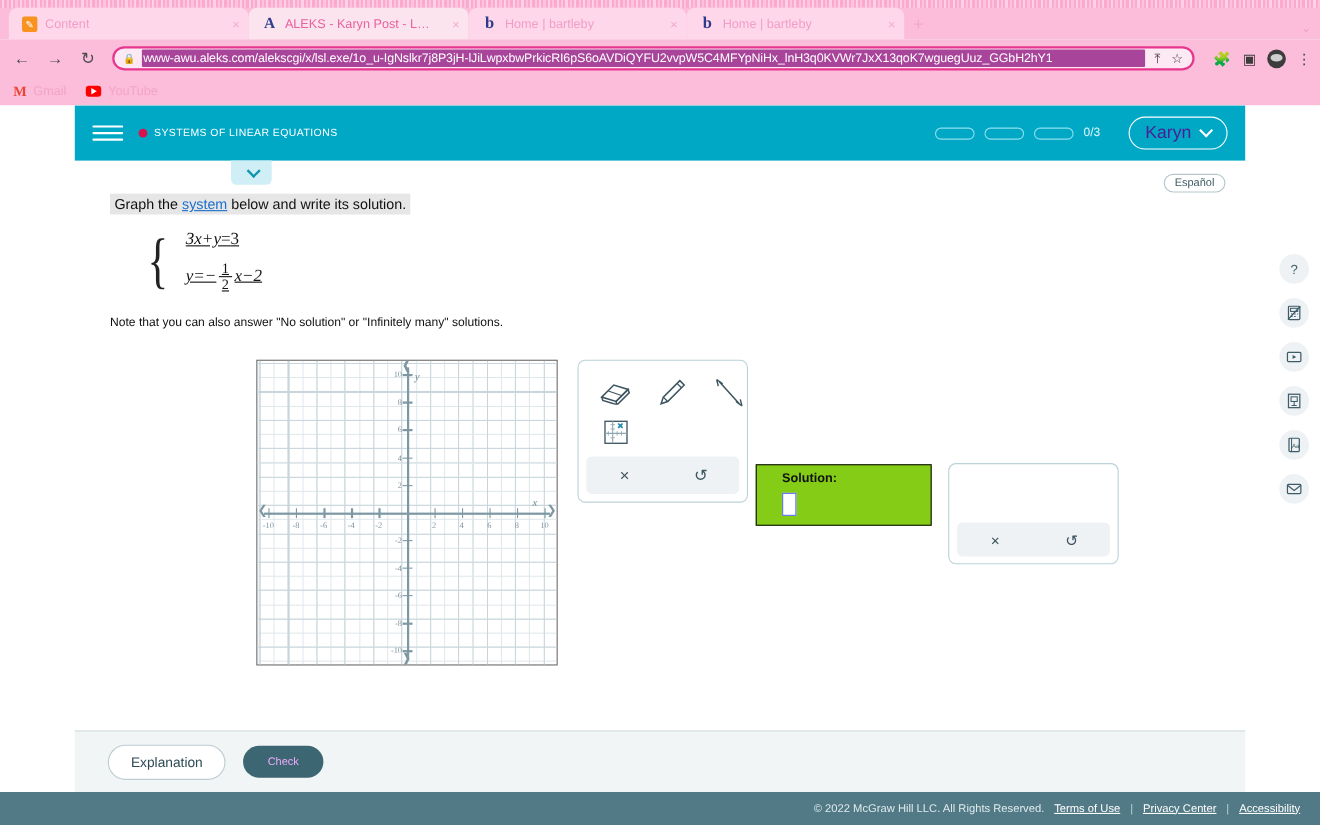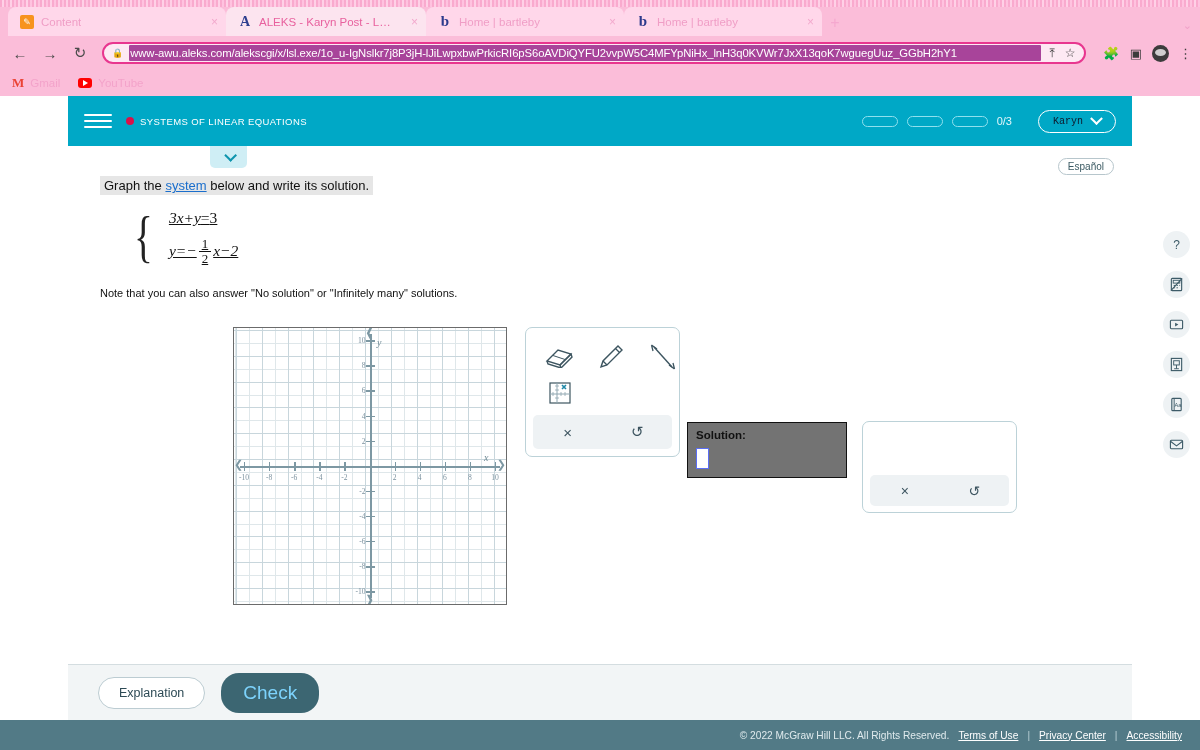--- a/index.html
+++ b/index.html
@@ -99,21 +99,21 @@
   .hd-texts{ display:flex; flex-direction:column; gap:2px; }
   .hd-kicker{ font-size:9.5px; letter-spacing:.4px; color:#ffffff; display:flex; align-items:center; gap:6px;}
   .dot-red{ width:8px; height:8px; border-radius:50%; background:#d8124a; display:inline-block;}
   .hd-title{ font-size:14.5px; color:#ffffff; font-weight:bold; }
   .hd-right{ margin-left:auto; display:flex; align-items:center; gap:26px; }
   .prog{ display:flex; align-items:center; gap:9px; }
   .seg{ width:36px; height:11px; border:1.5px solid #8fe0ee; border-radius:6px; }
   .prog-txt{ font-size:11px; color:#e3f7fb; }
   .user-btn{
     border:1.6px solid #ffffff; border-radius:18px; padding:5px 14px;
-    display:flex; align-items:center; gap:9px; color:#0f172a; font-size:10px;font-family:Liberation Mono, monospace;
+    display:flex; align-items:center; gap:9px; color:#4c1d95; font-size:16px;
   }
   .chev-d{ width:9px;height:9px;border-right:2.4px solid #fff;border-bottom:2.4px solid #fff;
     transform:rotate(45deg) translate(-2px,-2px);}
 
   
   .collapse-tab{
     position:absolute; left:142px; top:50px; width:37px; height:22px;
     background:#cfeef5; border-radius:0 0 5px 5px; display:flex;
     align-items:center; justify-content:center;
   }
@@ -191,21 +191,21 @@
   .tool-foot{
     position:absolute; left:7px; right:7px; bottom:7px; height:34px;
     background:#eef2f4; border-radius:5px; display:flex;
   }
   .tool-foot > div{ flex:1; display:flex; align-items:center; justify-content:center;
     color:#3d5560; font-size:15px; }
 
   
   .sol-box{
     position:absolute; left:587px; top:95px; width:160px; height:56px;
-    border:1.6px solid #111; background:#737373; padding:6px 8px;
+    border:1.6px solid #111; background:#84cc16; padding:6px 23px;
   }
   .sol-lbl{ font-size:11.5px; font-weight:bold; color:#111; }
   .sol-input{ margin-top:7px; width:13px; height:21px; border:1.6px solid #5b6ef5; background:#fff;}
 
   
   .keypad{
     position:absolute; left:762px; top:94px; width:155px; height:92px;
     border:1px solid #bcd2d8; border-radius:7px; background:#fff;
   }
   .kp-row{ display:flex; align-items:center; height:44px; padding:0 8px; }
@@ -231,21 +231,21 @@
 
   
   .botbar{
     position:absolute; left:0; right:0; bottom:30px; height:56px;
     background:#f2f5f6; border-top:1px solid #d4dde0;
     display:flex; align-items:center; gap:16px; padding-left:30px;
   }
   .btn-expl{ border:1px solid #bcccd2; border-radius:18px; background:#fff;
     padding:8px 20px; font-size:12.5px; color:#2d4a55; }
   .btn-check{ background:#3c6672; border-radius:18px; padding:9px 22px;
-    font-size:19px; color:#7dd3fc; }
+    font-size:10px; color:#f0abfc; }
 
   
   .footer{
     position:absolute; left:0; bottom:0; width:1200px; height:30px;
     background:#527a86; display:flex; align-items:center; justify-content:flex-end;
     padding-right:18px; gap:9px; font-size:10.2px; color:#dfeaed;
   }
   .footer a{ color:#ffffff; text-decoration:underline; }
   .footer .sep{ color:#b9d0d6; }
 </style>

